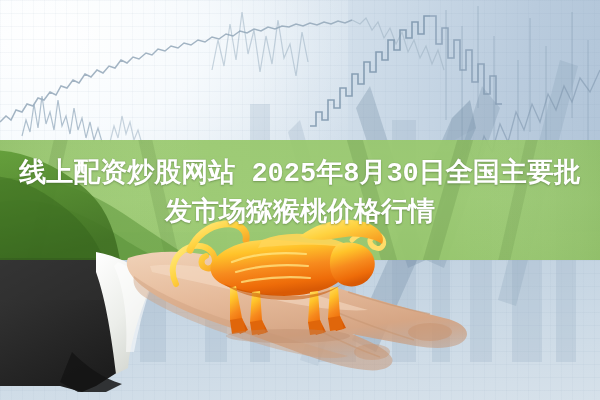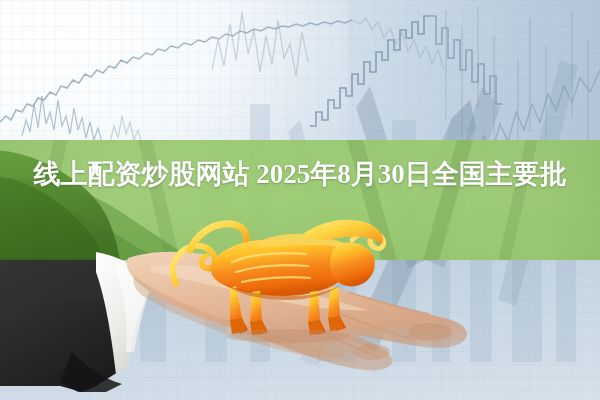--- a/index.html
+++ b/index.html
@@ -5,21 +5,21 @@
   html, body {
     margin: 0;
     padding: 0;
     background: #ffffff;
   }
   #stage {
     position: relative;
     width: 600px;
     height: 400px;
     overflow: hidden;
-    font-family: Liberation Serif, serif;
+    font-family: Liberation Mono, monospace;
     background: #000000;
   }
 
   
   .bg-base {
     position: absolute;
     inset: 0;
     background:
       linear-gradient(100deg,
         #f4f8fb 0%,
@@ -427,15 +427,16 @@
         <path d="M224,284 C244,292 268,296 292,296 C312,296 330,292 342,284
                  C330,294 310,300 286,300 C260,300 238,294 224,284 Z" fill="#C4530288"></path>
 
         <ellipse cx="288" cy="336" rx="62" ry="7" fill="#b98a6a" opacity="0.35"></ellipse>
       </g>
     </svg>
   </div>
 
   <div class="title-wrap">
     <div class="title-line">线上配资炒股网站 2025年8月30日全国主要批</div>
+    <div class="title-line">发市场猕猴桃价格行情</div>
   </div>
 
 </div>
 
 </body></html>

